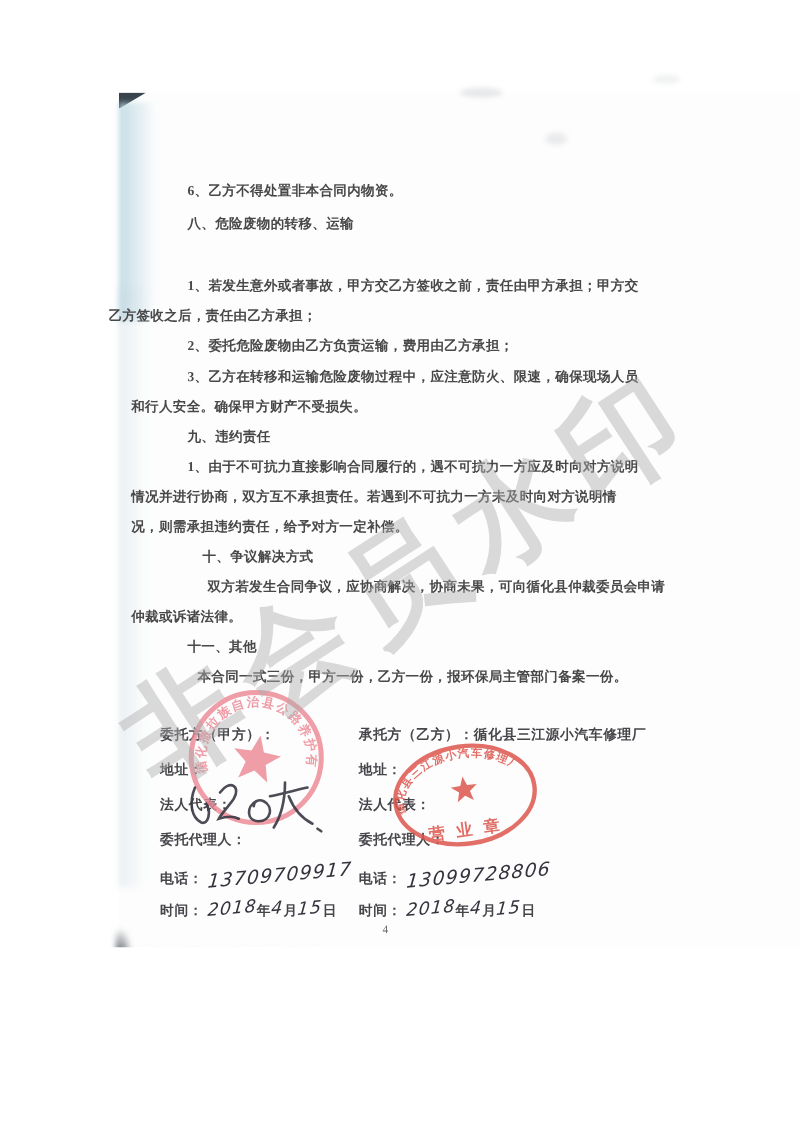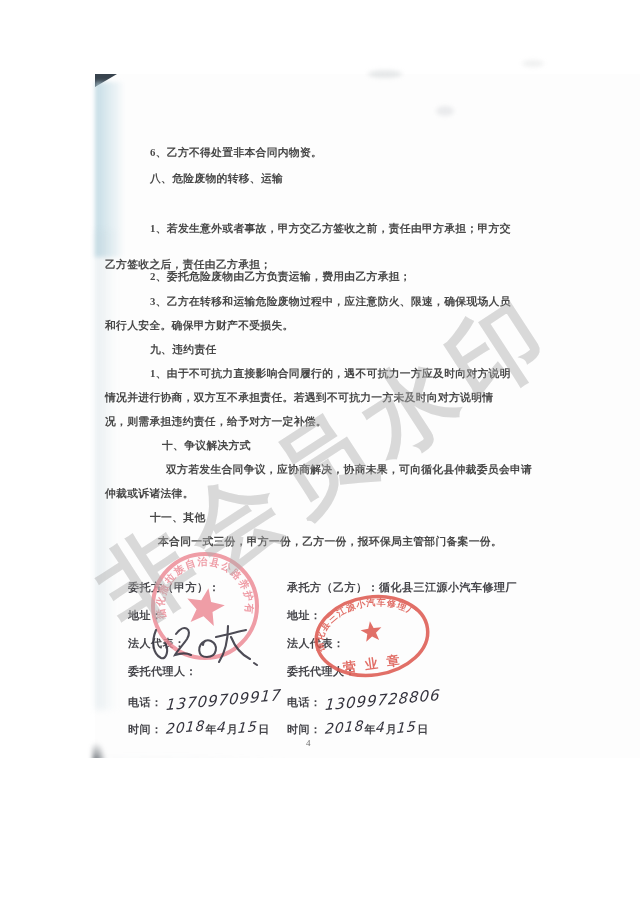--- a/index.html
+++ b/index.html
@@ -51,21 +51,21 @@
   <div class="corner-blob"></div>
   <div class="bottom-shade"></div>
   <div class="bottom-edge"></div>
   <div class="smudge" style="left:368px;top:70px;width:34px;height:8px;background:rgba(170,175,180,.28);"></div>
   <div class="smudge" style="left:436px;top:106px;width:18px;height:10px;background:rgba(170,175,180,.22);"></div>
   <div class="smudge" style="left:522px;top:60px;width:22px;height:7px;background:rgba(170,175,180,.18);"></div>
 
   <div class="tline" style="left:150px;top:146px;">6、乙方不得处置非本合同内物资。</div>
   <div class="tline" style="left:150px;top:172px;">八、危险废物的转移、运输</div>
   <div class="tline" style="left:150px;top:222px;">1、若发生意外或者事故，甲方交乙方签收之前，责任由甲方承担；甲方交</div>
-  <div class="tline" style="left:105px;top:246px;margin-top:12px;">乙方签收之后，责任由乙方承担；</div>
+  <div class="tline" style="left:87px;top:246px;">乙方签收之后，责任由乙方承担；</div>
   <div class="tline" style="left:150px;top:270px;">2、委托危险废物由乙方负责运输，费用由乙方承担；</div>
   <div class="tline" style="left:150px;top:295px;">3、乙方在转移和运输危险废物过程中，应注意防火、限速，确保现场人员</div>
   <div class="tline" style="left:105px;top:319px;">和行人安全。确保甲方财产不受损失。</div>
   <div class="tline" style="left:150px;top:343px;">九、违约责任</div>
   <div class="tline" style="left:150px;top:367px;">1、由于不可抗力直接影响合同履行的，遇不可抗力一方应及时向对方说明</div>
   <div class="tline" style="left:105px;top:415px;">况，则需承担违约责任，给予对方一定补偿。</div>
   <div class="tline" style="left:105px;top:391px;">情况并进行协商，双方互不承担责任。若遇到不可抗力一方未及时向对方说明情</div>
   <div class="tline" style="left:150px;top:439px;margin-left:12px;">十、争议解决方式</div>
   <div class="tline" style="left:166px;top:463px;">双方若发生合同争议，应协商解决，协商未果，可向循化县仲裁委员会申请</div>
   <div class="tline" style="left:105px;top:487px;">仲裁或诉诸法律。</div>

